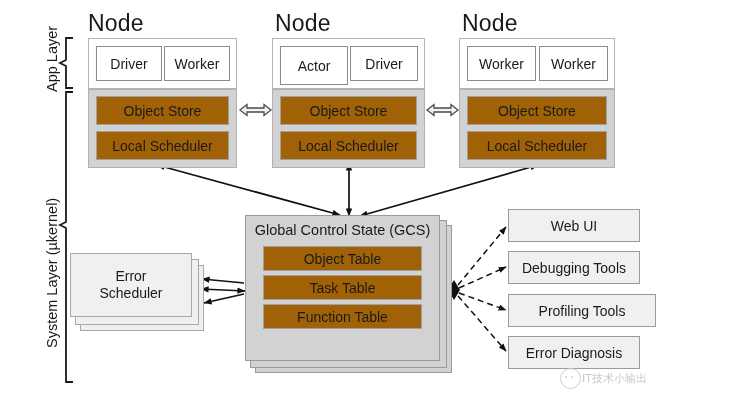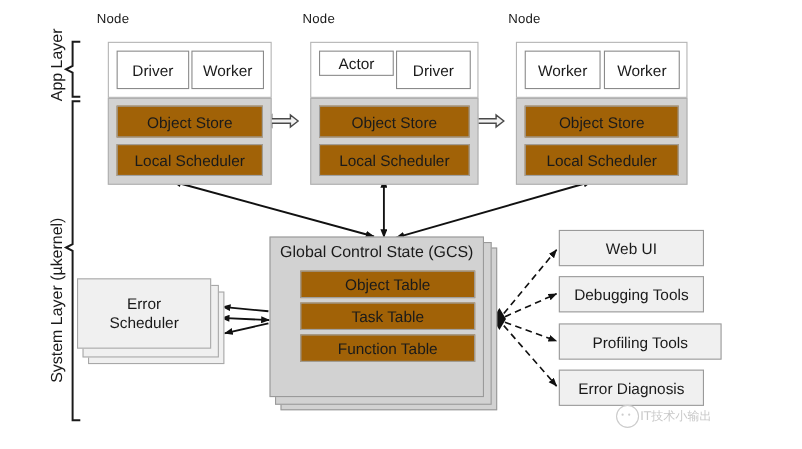--- a/index.html
+++ b/index.html
@@ -29,21 +29,20 @@
 
   
   .box {
     position: absolute;
     box-sizing: border-box;
     display: flex;
     align-items: center;
     justify-content: center;
     text-align: center;
     color: #1a1a1a;
-    margin-left: 10px;
   }
   .node-outer {
     background: #ffffff;
     border: 1.5px solid #b4b4b4;
   }
   .node-sys {
     background: #d2d2d2;
     border: 1.5px solid #b0b0b0;
   }
   .app-box {
@@ -51,21 +50,21 @@
     border: 1.5px solid #8a8a8a;
     font-size: 14px;
   }
   .sys-box {
     background: #a16207;
     border: 1.5px solid #a0a0a0;
     font-size: 14px;
   }
   .node-label {
     position: absolute;
-    font-size: 12px;
+    font-size: 23px;
     color: #1a1a1a;
     letter-spacing: 0.2px;
   }
 
   
   .stack-shadow {
     position: absolute;
     background: #d2d2d2;
     border: 1.5px solid #9a9a9a;
   }
@@ -224,21 +223,21 @@
   <div class="box node-outer" style="left:88px; top:38px; width:149px; height:51px;"></div>
   <div class="box app-box" style="left:96px; top:46px; width:66px; height:35px;">Driver</div>
   <div class="box app-box" style="left:164px; top:46px; width:66px; height:35px;">Worker</div>
 
   <div class="box node-sys" style="left:88px; top:89px; width:149px; height:79px;"></div>
   <div class="box sys-box" style="left:96px; top:96px; width:133px; height:29px;">Object Store</div>
   <div class="box sys-box" style="left:96px; top:131px; width:133px; height:29px;">Local Scheduler</div>
 
   <div class="node-label" style="left:275px; top:10px;">Node</div>
   <div class="box node-outer" style="left:272px; top:38px; width:153px; height:51px;"></div>
-  <div class="box app-box" style="left:280px; top:46px; width:68px; height:23px;">Actor</div>
+  <div class="box app-box" style="left:280px; top:46px; width:68px; height:39px;">Actor</div>
   <div class="box app-box" style="left:350px; top:46px; width:68px; height:35px;">Driver</div>
 
   <div class="box node-sys" style="left:272px; top:89px; width:153px; height:79px;"></div>
   <div class="box sys-box" style="left:280px; top:96px; width:137px; height:29px;">Object Store</div>
   <div class="box sys-box" style="left:280px; top:131px; width:137px; height:29px;">Local Scheduler</div>
 
   <div class="node-label" style="left:462px; top:10px;">Node</div>
   <div class="box node-outer" style="left:459px; top:38px; width:156px; height:51px;"></div>
   <div class="box app-box" style="left:467px; top:46px; width:69px; height:35px;">Worker</div>
   <div class="box app-box" style="left:539px; top:46px; width:69px; height:35px;">Worker</div>

